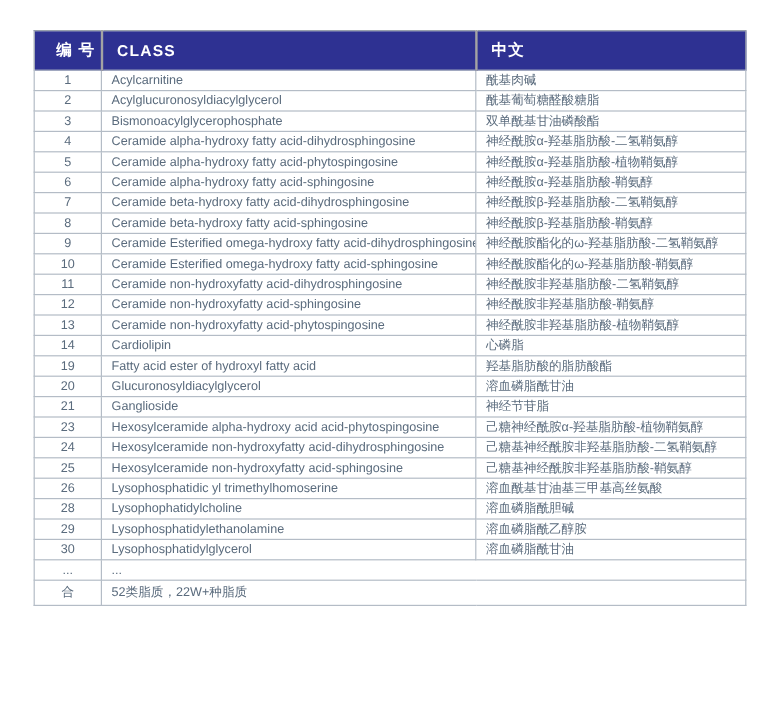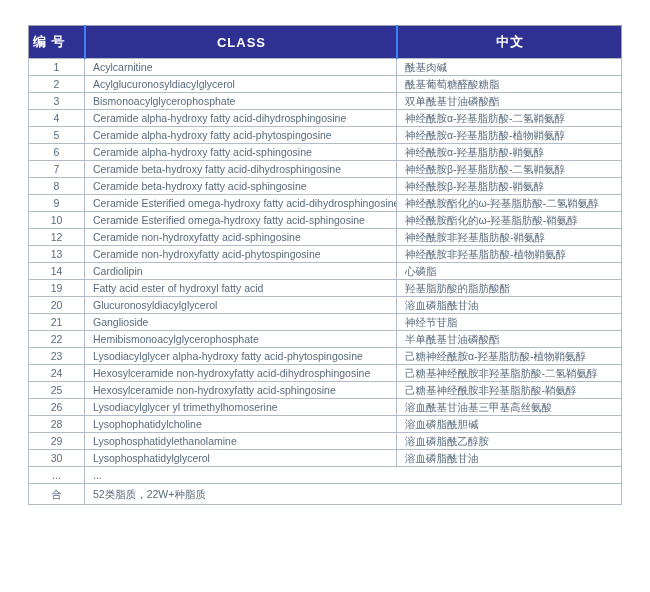--- a/index.html
+++ b/index.html
@@ -24,28 +24,28 @@
   }
   col.c-no { width: 56px; }
   col.c-class { width: 312px; }
   col.c-cn { width: auto; }
 
   thead th {
     background: #2e3192;
     color: #ffffff;
     font-size: 13px;
     font-weight: bold;
-    text-align: center;
+    text-align: left;
     padding: 7px 10px 7px 12px;
     letter-spacing: 1px;
-    border-left: 2px solid #3b82f6;
+    border-left: 2px solid #a3a3a3;
   }
   thead th:first-child {
     border-left: none;
-    text-align: left;
+    text-align: right;
     padding-left: 4px;
     padding-right: 4px;
   }
 
   tbody td {
     font-size: 10.5px;
     line-height: 12px;
     color: #5a6b7d;
     padding: 2px 8px;
     border: 1px solid #b4bcc6;
@@ -128,20 +128,25 @@
           <td class="col-no">9</td>
           <td class="col-class">Ceramide Esterified omega-hydroxy fatty acid-dihydrosphingosine</td>
           <td class="col-cn">神经酰胺酯化的ω-羟基脂肪酸-二氢鞘氨醇</td>
         </tr>
         <tr>
           <td class="col-no">10</td>
           <td class="col-class">Ceramide Esterified omega-hydroxy fatty acid-sphingosine</td>
           <td class="col-cn">神经酰胺酯化的ω-羟基脂肪酸-鞘氨醇</td>
         </tr>
         <tr>
+          <td class="col-no">11</td>
+          <td class="col-class">Ceramide non-hydroxyfatty acid-dihydrosphingosine</td>
+          <td class="col-cn">神经酰胺非羟基脂肪酸-二氢鞘氨醇</td>
+        </tr>
+        <tr>
           <td class="col-no">12</td>
           <td class="col-class">Ceramide non-hydroxyfatty acid-sphingosine</td>
           <td class="col-cn">神经酰胺非羟基脂肪酸-鞘氨醇</td>
         </tr>
         <tr>
           <td class="col-no">13</td>
           <td class="col-class">Ceramide non-hydroxyfatty acid-phytospingosine</td>
           <td class="col-cn">神经酰胺非羟基脂肪酸-植物鞘氨醇</td>
         </tr>
         <tr>
@@ -158,42 +163,37 @@
           <td class="col-no">20</td>
           <td class="col-class">Glucuronosyldiacylglycerol</td>
           <td class="col-cn">溶血磷脂酰甘油</td>
         </tr>
         <tr>
           <td class="col-no">21</td>
           <td class="col-class">Ganglioside</td>
           <td class="col-cn">神经节苷脂</td>
         </tr>
         <tr>
-          <td class="col-no">22</td>
-          <td class="col-class">Hemibismonoacylglycerophosphate</td>
-          <td class="col-cn">半单酰基甘油磷酸酯</td>
-        </tr>
-        <tr>
           <td class="col-no">23</td>
-          <td class="col-class">Lysodiacylglycer alpha-hydroxy fatty acid-phytospingosine</td>
+          <td class="col-class">Hexosylceramide alpha-hydroxy acid acid-phytospingosine</td>
           <td class="col-cn">己糖神经酰胺α-羟基脂肪酸-植物鞘氨醇</td>
         </tr>
         <tr>
           <td class="col-no">24</td>
           <td class="col-class">Hexosylceramide non-hydroxyfatty acid-dihydrosphingosine</td>
           <td class="col-cn">己糖基神经酰胺非羟基脂肪酸-二氢鞘氨醇</td>
         </tr>
         <tr>
           <td class="col-no">25</td>
           <td class="col-class">Hexosylceramide non-hydroxyfatty acid-sphingosine</td>
           <td class="col-cn">己糖基神经酰胺非羟基脂肪酸-鞘氨醇</td>
         </tr>
         <tr>
           <td class="col-no">26</td>
-          <td class="col-class">Lysodiacylglycer yl trimethylhomoserine</td>
+          <td class="col-class">Lysophosphatidic yl trimethylhomoserine</td>
           <td class="col-cn">溶血酰基甘油基三甲基高丝氨酸</td>
         </tr>
         <tr>
           <td class="col-no">28</td>
           <td class="col-class">Lysophophatidylcholine</td>
           <td class="col-cn">溶血磷脂酰胆碱</td>
         </tr>
         <tr>
           <td class="col-no">29</td>
           <td class="col-class">Lysophosphatidylethanolamine</td>

